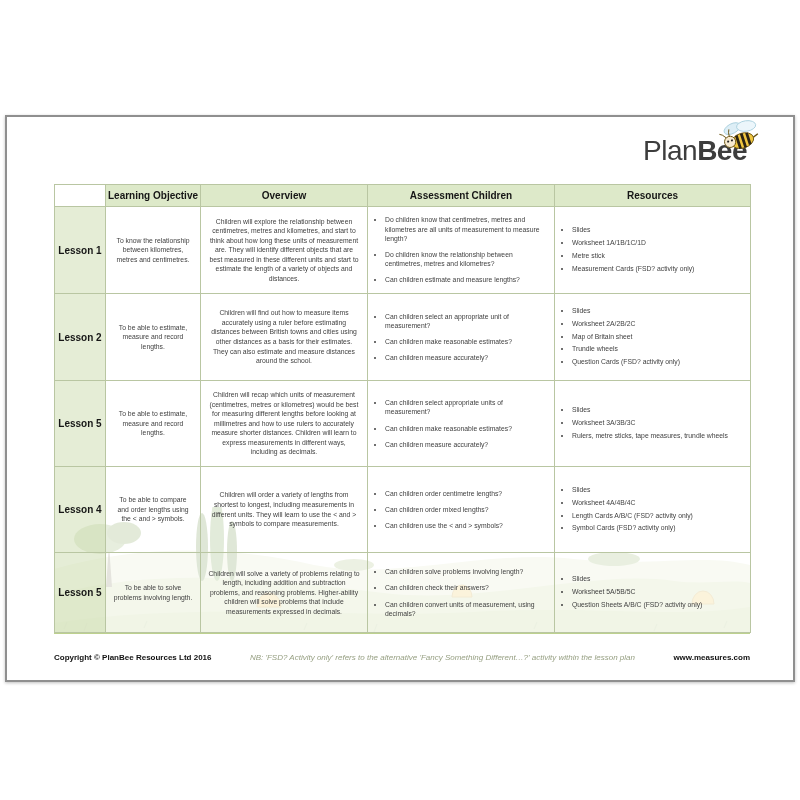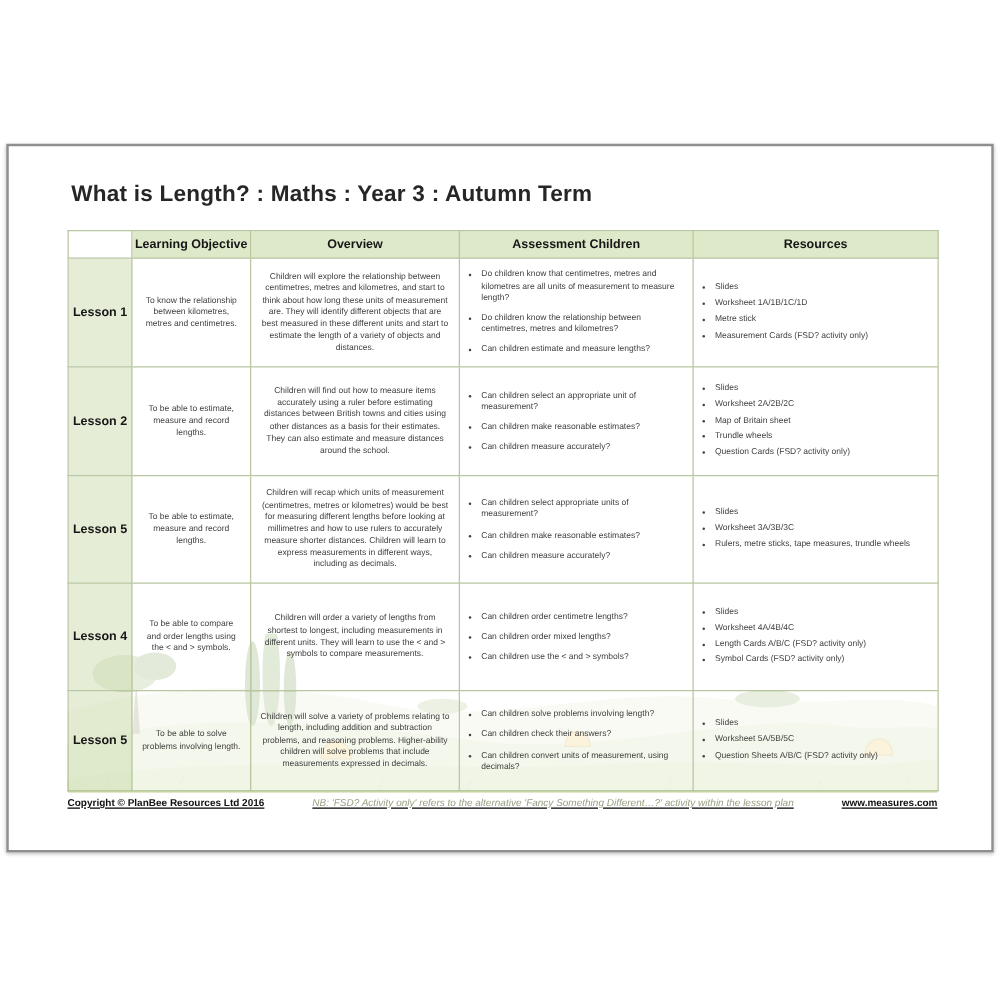--- a/index.html
+++ b/index.html
@@ -45,35 +45,52 @@
     background:rgba(255,255,255,.78); text-align:center; padding:4px 7px; line-height:1.4;
   }
   td.aq, td.res { background:rgba(255,255,255,.78); padding:6px 6px 6px 8px; }
 
   td ul { list-style-type:disc; padding-left:9px; }
   td.aq li { margin:0 0 7px 0; line-height:1.35; }
   td.res li { margin:0 0 4px 0; line-height:1.3; }
   td.aq li:last-child, td.res li:last-child { margin-bottom:0; }
 
   .footer {
-    position:absolute; left:47px; top:521px; width:696px;
-    display:flex; align-items:center; font-size:8px;text-decoration:underline;
+    position:absolute; left:47px; top:536px; width:696px;
+    display:flex; align-items:center; font-size:8px;
   }
   .footer .copyright { font-weight:bold; color:#111; white-space:nowrap; }
   .footer .note { flex:1; text-align:center; font-style:italic; color:#97a083; padding:0 8px; }
   .footer .website { font-weight:bold; color:#111; white-space:nowrap; }
 </style>
 </head>
 <body>
 
 <div class="canvas">
   <div class="page">
 
-    <div class="doc-title">What is Length? : Maths : Year 3 : Autumn Term</div>
-
+
+    <div class="logo">
+      <span class="logo-text"><span class="plan">Plan</span><span class="bee">Bee</span></span>
+      <span class="bee-icon">
+        <svg viewBox="0 0 48 40">
+          <ellipse cx="15" cy="11" rx="10" ry="5.5" fill="#ddeef6" stroke="#a9cfdd" stroke-width="1" transform="rotate(-28 15 11)"></ellipse>
+          <ellipse cx="31" cy="8" rx="11" ry="6" fill="#ecf6fb" stroke="#a9cfdd" stroke-width="1" transform="rotate(-8 31 8)"></ellipse>
+          <g transform="rotate(-18 26 25)">
+            <ellipse cx="27" cy="25" rx="13" ry="8.5" fill="#f0c63f" stroke="#6b5410" stroke-width="1"></ellipse>
+            <path d="M22,17.2 L22,33 M28,16.8 L28,33.4 M34,18 L34,32" stroke="#2b2414" stroke-width="3.2" fill="none"></path>
+            <path d="M40,25 L46,23" stroke="#6b5410" stroke-width="1.6"></path>
+            <circle cx="13" cy="22" r="6.4" fill="#f7ead0" stroke="#6b5410" stroke-width="1"></circle>
+            <circle cx="11" cy="21" r="1.2" fill="#222"></circle>
+            <circle cx="15.5" cy="21" r="1.2" fill="#222"></circle>
+            <path d="M10,16 Q7,11 4,10 M14,16 Q14,11 16,8" stroke="#6b5410" stroke-width="1" fill="none"></path>
+          </g>
+        </svg>
+      </span>
+    </div>
 
     <div class="landscape">
       <svg viewBox="0 0 696 127" preserveAspectRatio="none">
         <path d="M0,62 C90,36 180,40 260,58 C340,74 430,42 520,52 C600,60 652,46 696,58 L696,127 L0,127 Z" fill="#e1e8c9"></path>
         <ellipse cx="300" cy="58" rx="20" ry="6" fill="#a9bf7e"></ellipse>
         <ellipse cx="560" cy="52" rx="26" ry="7" fill="#9db873"></ellipse>
         <path d="M0,88 C110,58 230,74 330,86 C430,98 540,62 620,74 C652,78 678,72 696,76 L696,127 L0,127 Z" fill="#ccdaa2"></path>
         <path d="M52,80 L55,38 L58,80 Z" fill="#8a8668"></path>
         <ellipse cx="46" cy="32" rx="26" ry="15" fill="#93b06a"></ellipse>
         <ellipse cx="70" cy="26" rx="17" ry="11" fill="#7fa055"></ellipse>

